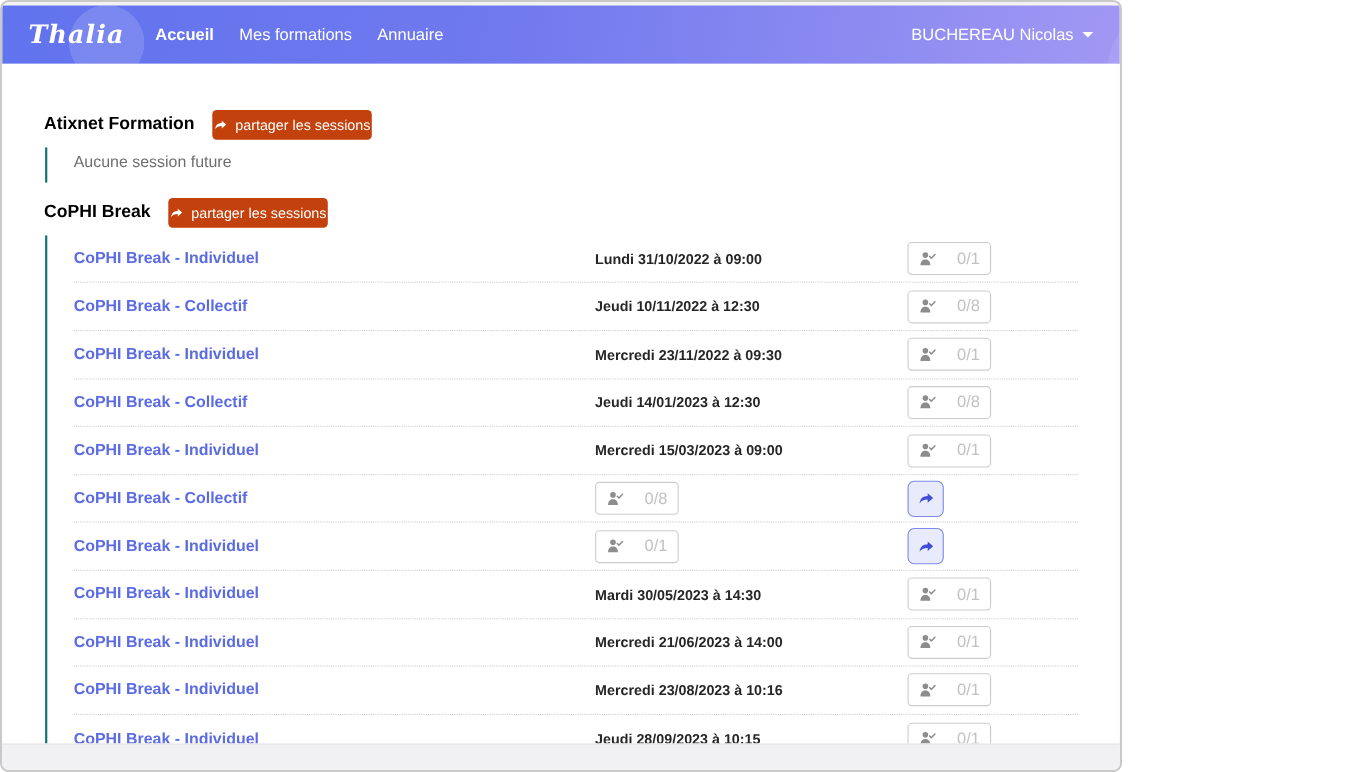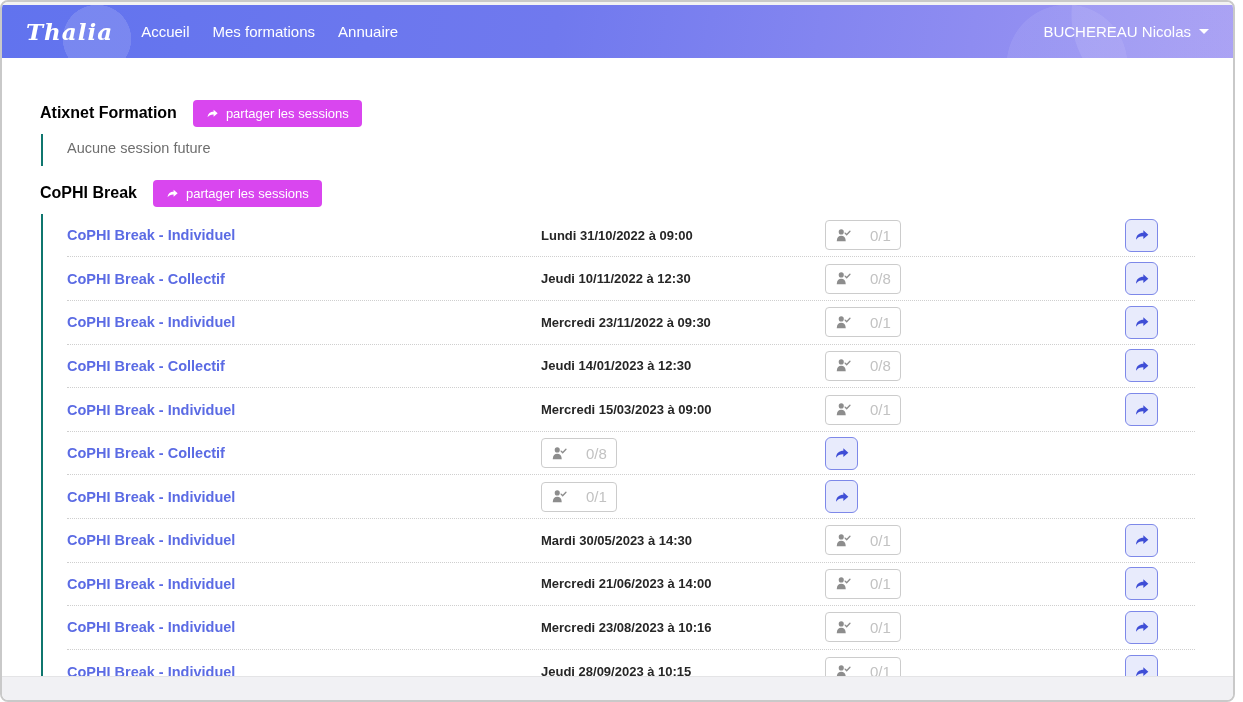--- a/index.html
+++ b/index.html
@@ -1,21 +1,21 @@
 <!DOCTYPE html>
 <html><head>
 <meta charset="utf-8">
 <style>
   * { margin:0; padding:0; box-sizing:border-box; }
   html,body { background:#ffffff; }
   body { font-family:"Liberation Sans", sans-serif; }
 
   .frame{
     position:relative;
-    width:1235px; height:702px;
+    width:1020px; height:702px;
     border:2px solid #c9c9c9;
     border-radius:8px;
     overflow:hidden;
     background:#ffffff;
     display:flex; flex-direction:column;
   }
   .top-sliver{ height:3px; background:#f2f2f2; }
 
   
   .navbar{
@@ -30,41 +30,41 @@
     color:#fff;
   }
   .logo{
     font-family:"DejaVu Serif", serif;
     font-style:italic; font-weight:bold;
     font-size:23px; letter-spacing:1px;
     color:#fff; cursor:pointer;
   }
   .nav-links{ display:flex; align-items:center; margin-left:28px; gap:23px; }
   .nav-link{ color:#ffffff; font-size:15px; text-decoration:none; cursor:pointer; }
-  .nav-link.active{ font-weight:normal; }
+  .nav-link.active{ font-weight:bold; }
   .nav-user{
     margin-left:auto; display:flex; align-items:center; gap:8px;
     font-size:15px; color:#fff; cursor:pointer;
   }
   .caret-down{
     width:0; height:0; display:inline-block;
     border-left:5px solid transparent; border-right:5px solid transparent;
     border-top:5px solid #ffffff;
   }
 
   
   .content{ flex:1 1 auto; background:#fff; padding:42px 38px 0 38px; overflow:hidden; }
 
   .sec-head{ display:flex; align-items:center; gap:16px; }
   .sec-title{ font-size:16px; font-weight:bold; color:#000000; }
   .share-btn{
     display:inline-flex; align-items:center; gap:7px;
-    background:#d946ef; color:#fff; border:none; border-radius:4px;
+    background:#c2410c; color:#fff; border:none; border-radius:4px;
     font-family:"Liberation Sans", sans-serif;
-    font-size:13px; padding:6px 13px; cursor:pointer;
+    font-size:13px; padding:6px 1px; cursor:pointer;
   }
   .share-btn svg{ width:13px; height:13px; fill:#ffffff; }
 
   .sec-body{
     margin:7px 0 14px 1px;
     border-left:2px solid #0f766e;
     padding-left:24px;
   }
   .empty-msg{ font-size:14.5px; color:#6e6e6e; padding:6px 0 10px; }
 

